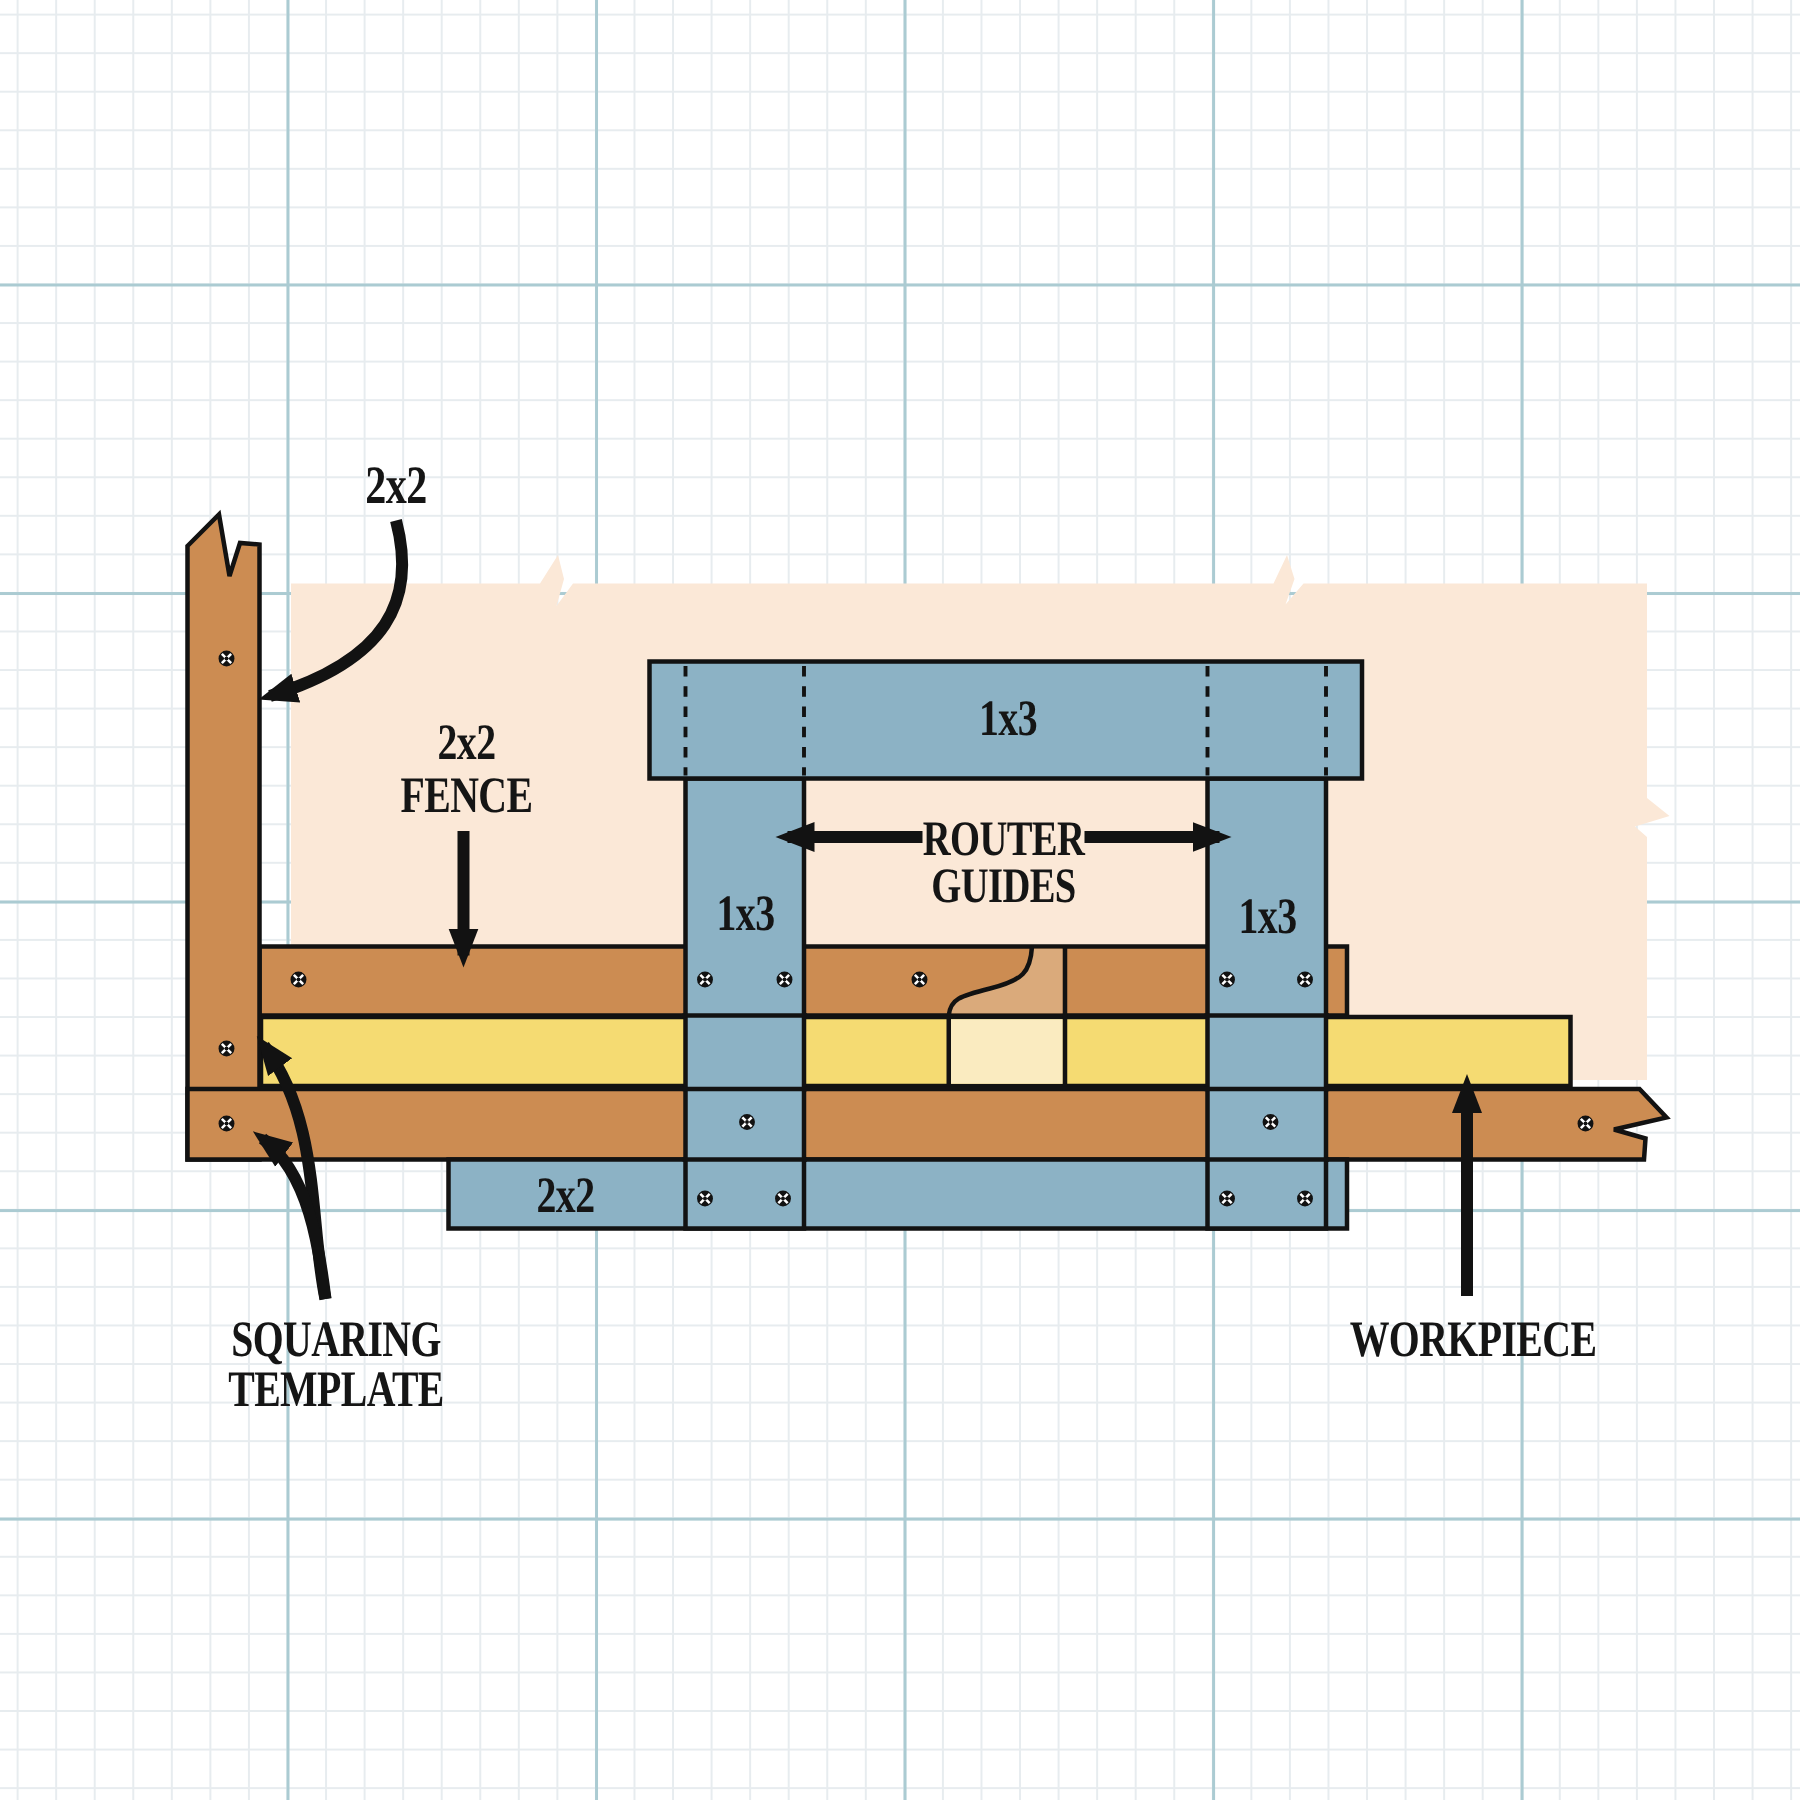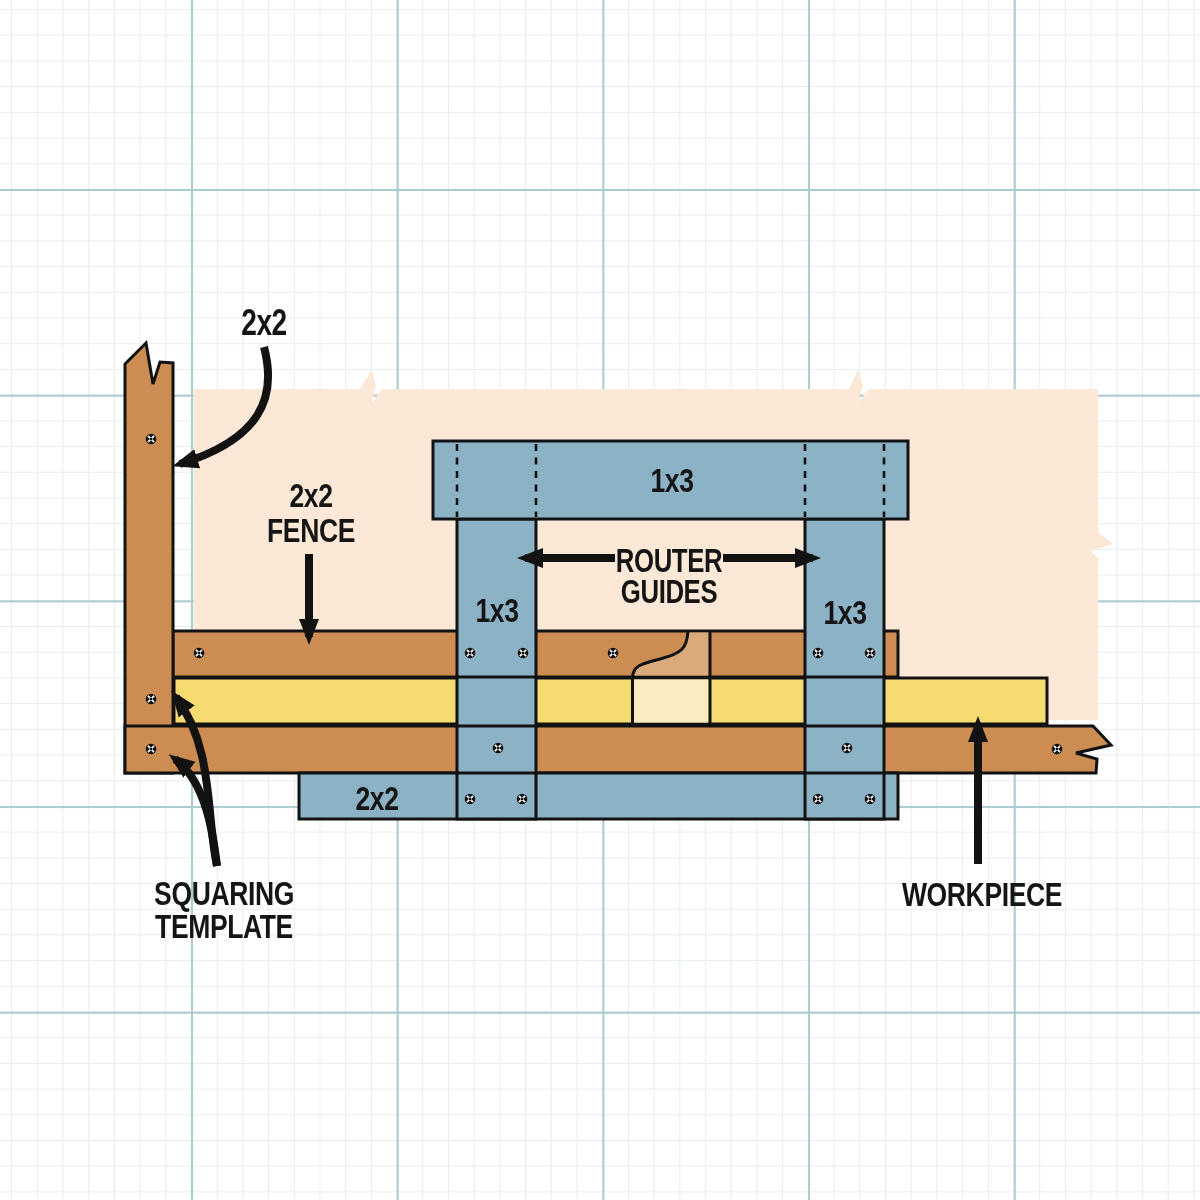--- a/index.html
+++ b/index.html
@@ -6,21 +6,21 @@
   .stage{
     position:relative;width:1200px;height:1200px;overflow:hidden;
     background-color:#ffffff;
     background-image:
       linear-gradient(to right, var(--grid-major) 2px, transparent 2px),
       linear-gradient(to bottom, var(--grid-major) 2px, transparent 2px),
       linear-gradient(to right, var(--grid-minor) 1px, transparent 1px),
       linear-gradient(to bottom, var(--grid-minor) 1px, transparent 1px);
     background-size:205.7px 100%, 100% 205.7px, 25.71px 100%, 100% 25.71px;
     background-position:191px 0px, 0px 189px, 191px 0px, 0px 189px;
-    font-family:Liberation Sans, sans-serif;
+    font-family:Liberation Serif, serif;
   }
   svg.diagram{position:absolute;left:0;top:0;z-index:1;}
   .peach{fill:var(--backdrop-peach);}
   .brown{fill:var(--board-brown);stroke:var(--outline);stroke-width:3;stroke-linejoin:miter;}
   .brown-light{fill:var(--board-brown-light);}
   .yellow{fill:var(--workpiece-yellow);stroke:var(--outline);stroke-width:3;}
   .yellow-light{fill:var(--workpiece-yellow-light);}
   .blue{fill:var(--guide-blue);stroke:var(--outline);stroke-width:3;}
   .edge{stroke:var(--outline);stroke-width:3;fill:none;}
   .dash{stroke:var(--outline);stroke-width:2.6;fill:none;stroke-dasharray:7 6.5;}

